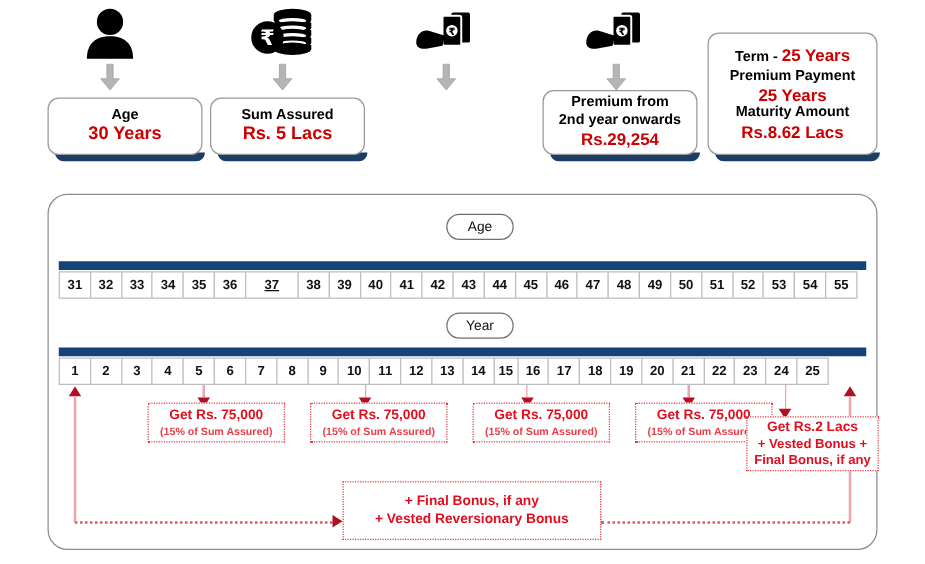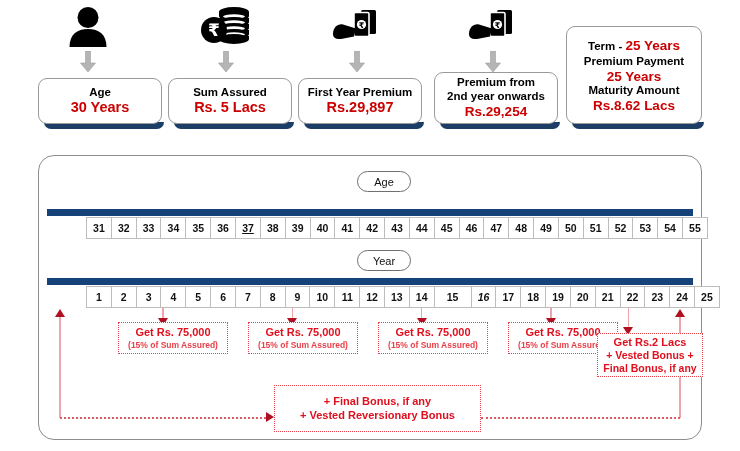--- a/index.html
+++ b/index.html
@@ -65,21 +65,21 @@
     border-radius:11px;
     background:#ffffff;
     color:#111111;
     font-size:11px;
     display:flex;align-items:center;justify-content:center;
     height:21px;width:54px;
   }
 
   .navybar{position:absolute;height:7px;background:#16427a;}
 
-  .cellrow{position:absolute;display:flex;margin-left:39px;}
+  .cellrow{position:absolute;display:flex;}
   .cell{
     box-sizing:border-box;
     border:1px solid #bdbdbd;
     background:#ffffff;
     font-size:10.5px;
     color:#111111;
     font-weight:600;
     display:flex;align-items:center;justify-content:center;
     height:22px;
     margin-right:-1px;
@@ -191,24 +191,20 @@
   <div class="card" style="left:38px;top:78px;width:124px;height:46px;">
     <span class="lbl">Age</span>
     <span class="val">30 Years</span>
   </div>
 
   <div class="card" style="left:168px;top:78px;width:124px;height:46px;">
     <span class="lbl">Sum Assured</span>
     <span class="val">Rs. 5 Lacs</span>
   </div>
 
-  <div class="card" style="left:298px;top:78px;width:124px;height:46px;">
-    <span class="lbl">First Year Premium</span>
-    <span class="val">Rs.29,897</span>
-  </div>
 
   <div class="card multi" style="left:434px;top:72px;width:124px;height:52px;">
     <span class="lbl">Premium from</span>
     <span class="lbl">2nd year onwards</span>
     <span class="val">Rs.29,254</span>
   </div>
 
   <div class="card multi" style="left:566px;top:26px;width:136px;height:98px;">
     <span class="inline-row"><span class="lbl">Term  - </span><span class="val">25 Years</span></span>
     <span class="lbl">Premium Payment</span>
@@ -223,21 +219,21 @@
 
   <div class="navybar" style="left:47px;top:209px;width:646px;"></div>
 
   <div class="cellrow" id="age-row" style="left:47px;top:217px;">
       <div class="cell" style="width: 25.84px;">31</div>
       <div class="cell" style="width: 25.84px;">32</div>
       <div class="cell" style="width: 25.84px;">33</div>
       <div class="cell" style="width: 25.84px;">34</div>
       <div class="cell" style="width: 25.84px;">35</div>
       <div class="cell" style="width: 25.84px;">36</div>
-      <div class="cell" style="width: 26px; text-decoration: underline;">37</div>
+      <div class="cell" style="width: 43px; text-decoration: underline;">37</div>
       <div class="cell" style="width: 25.84px;">38</div>
       <div class="cell" style="width: 25.84px;">39</div>
       <div class="cell" style="width: 25.84px;">40</div>
       <div class="cell" style="width: 25.84px;">41</div>
       <div class="cell" style="width: 25.84px;">42</div>
       <div class="cell" style="width: 25.84px;">43</div>
       <div class="cell" style="width: 25.84px;">44</div>
       <div class="cell" style="width: 25.84px;">45</div>
       <div class="cell" style="width: 25.84px;">46</div>
       <div class="cell" style="width: 25.84px;">47</div>
@@ -263,22 +259,22 @@
       <div class="cell" style="width: 25.84px;">5</div>
       <div class="cell" style="width: 25.84px;">6</div>
       <div class="cell" style="width: 25.84px;">7</div>
       <div class="cell" style="width: 25.84px;">8</div>
       <div class="cell" style="width: 25.84px;">9</div>
       <div class="cell" style="width: 25.84px;">10</div>
       <div class="cell" style="width: 25.84px;">11</div>
       <div class="cell" style="width: 25.84px;">12</div>
       <div class="cell" style="width: 25.84px;">13</div>
       <div class="cell" style="width: 25.84px;">14</div>
-      <div class="cell" style="width: 38px;">15</div>
-      <div class="cell" style="width: 25.84px; font-style: italic;">16</div>
+      <div class="cell" style="width: 20px;">15</div>
+      <div class="cell" style="width: 25.84px;">16</div>
       <div class="cell" style="width: 25.84px;">17</div>
       <div class="cell" style="width: 25.84px;">18</div>
       <div class="cell" style="width: 25.84px;">19</div>
       <div class="cell" style="width: 25.84px;">20</div>
       <div class="cell" style="width: 25.84px;">21</div>
       <div class="cell" style="width: 25.84px;">22</div>
       <div class="cell" style="width: 25.84px;">23</div>
       <div class="cell" style="width: 25.84px;">24</div>
       <div class="cell" style="width: 25.84px;">25</div>
     </div>

